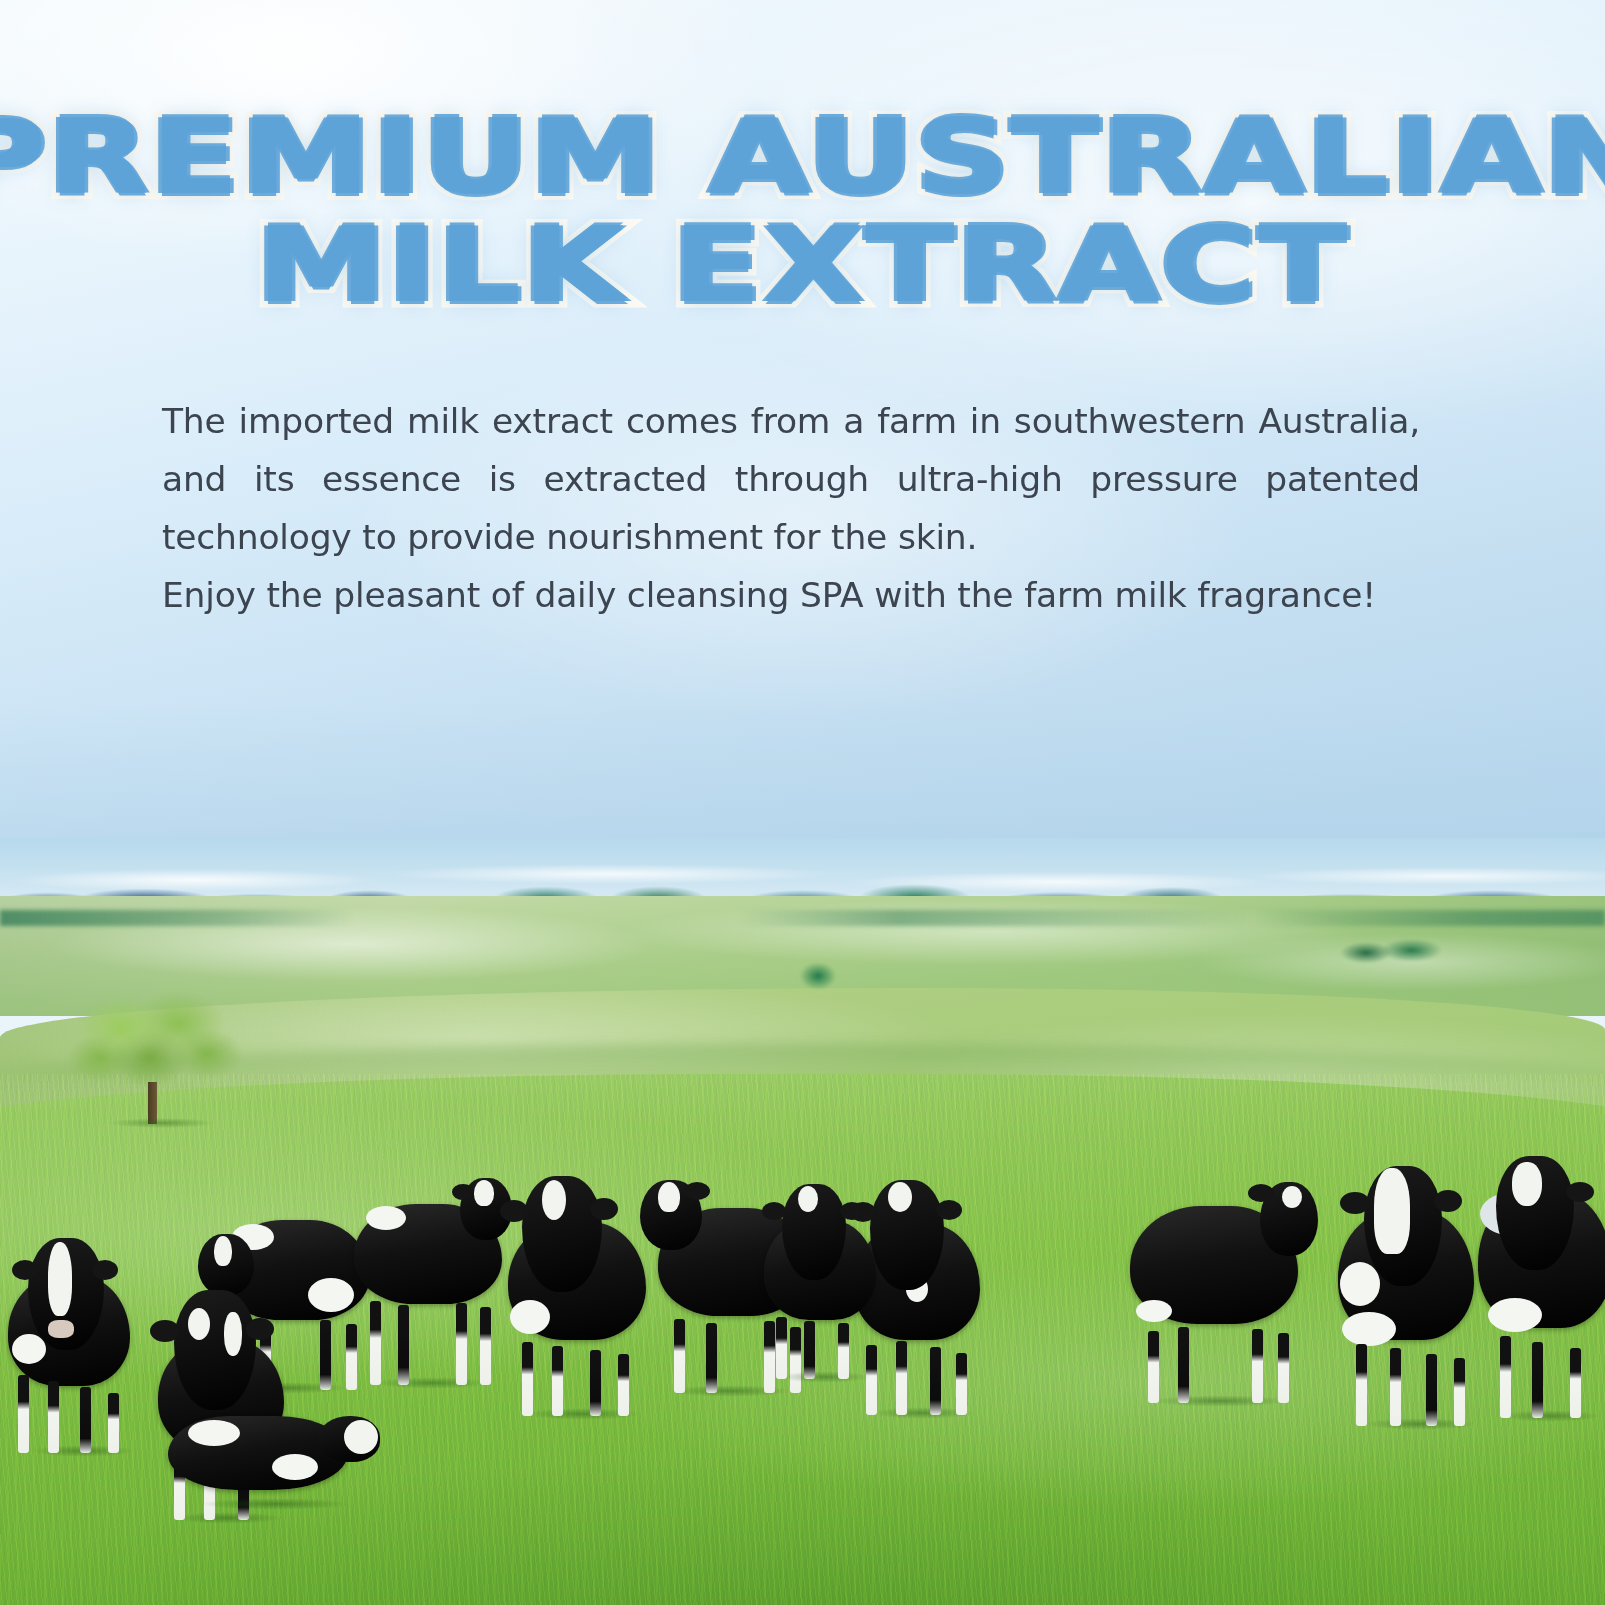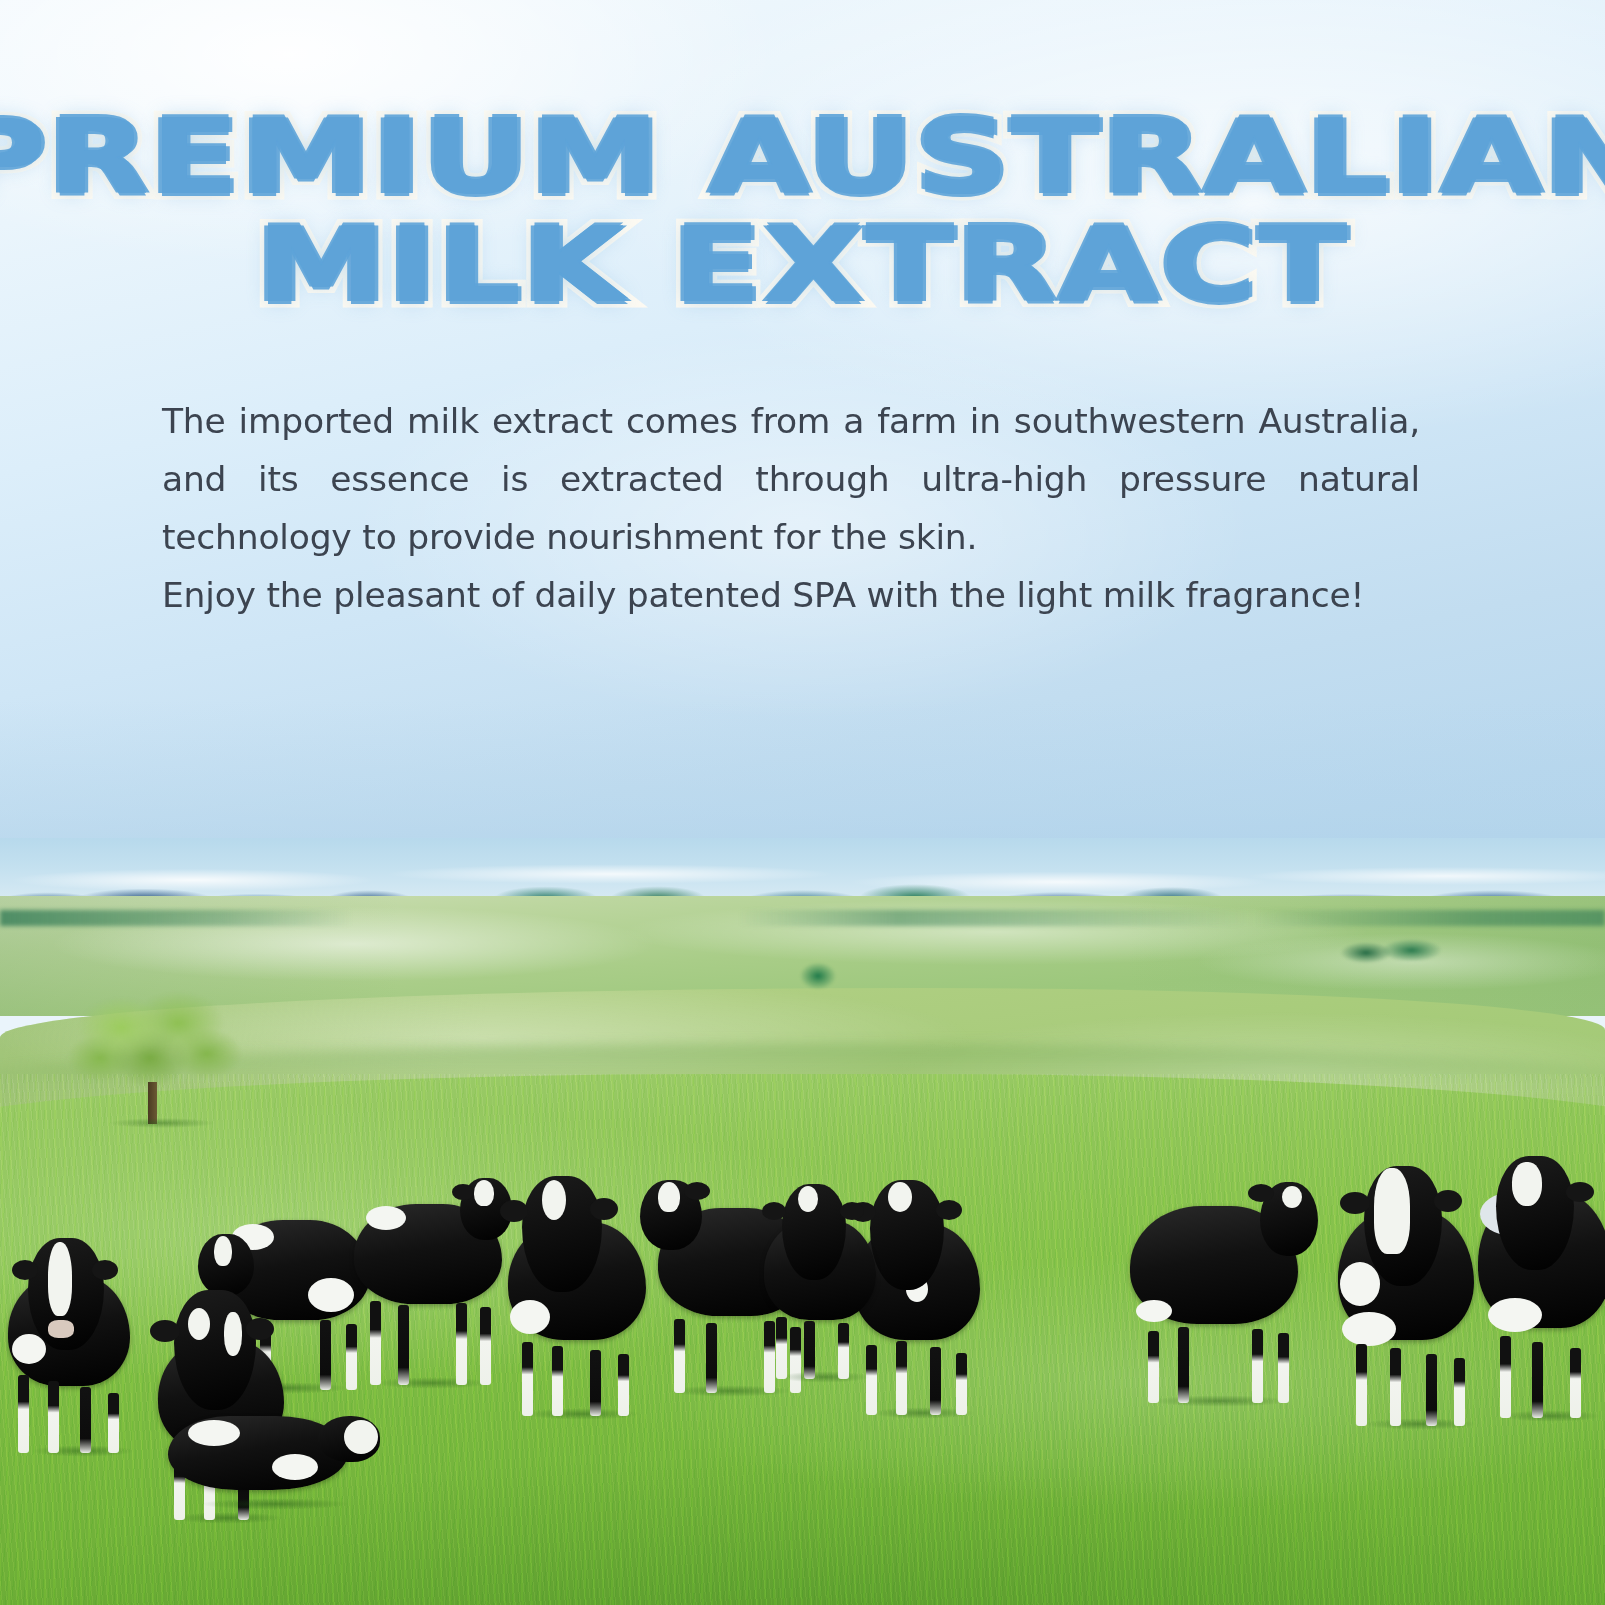--- a/index.html
+++ b/index.html
@@ -241,22 +241,22 @@
 
   <div class="sky" data-interactable="false"></div>
   <div class="sky-haze" data-interactable="false"></div>
 
   <div class="headline" data-interactable="false">
     <span class="ln l1" data-interactable="false">PREMIUM AUSTRALIAN</span>
     <span class="ln l2" data-interactable="false">MILK EXTRACT</span>
   </div>
 
   <div class="copy" data-interactable="false">
-    <p class="just" data-interactable="false">The imported milk extract comes from a farm in southwestern Australia, and its essence is extracted through ultra-high pressure natural technology to provide nourishment for the skin.</p>
-    <p data-interactable="false">Enjoy the pleasant of daily patented SPA with the light milk fragrance!</p>
+    <p class="just" data-interactable="false">The imported milk extract comes from a farm in southwestern Australia, and its essence is extracted through ultra-high pressure patented technology to provide nourishment for the skin.</p>
+    <p data-interactable="false">Enjoy the pleasant of daily cleansing SPA with the farm milk fragrance!</p>
   </div>
 
   <div class="photo" data-interactable="false">
     <div class="ph-sky" data-interactable="false"></div>
     <div class="ph-cloudband" data-interactable="false"></div>
     <div class="treeline" data-interactable="false"></div>
     <div class="field-far" data-interactable="false"></div>
     <div class="hedge" data-interactable="false"></div>
     <div class="field-mid" data-interactable="false"></div>
     <div class="crest" data-interactable="false"></div>

